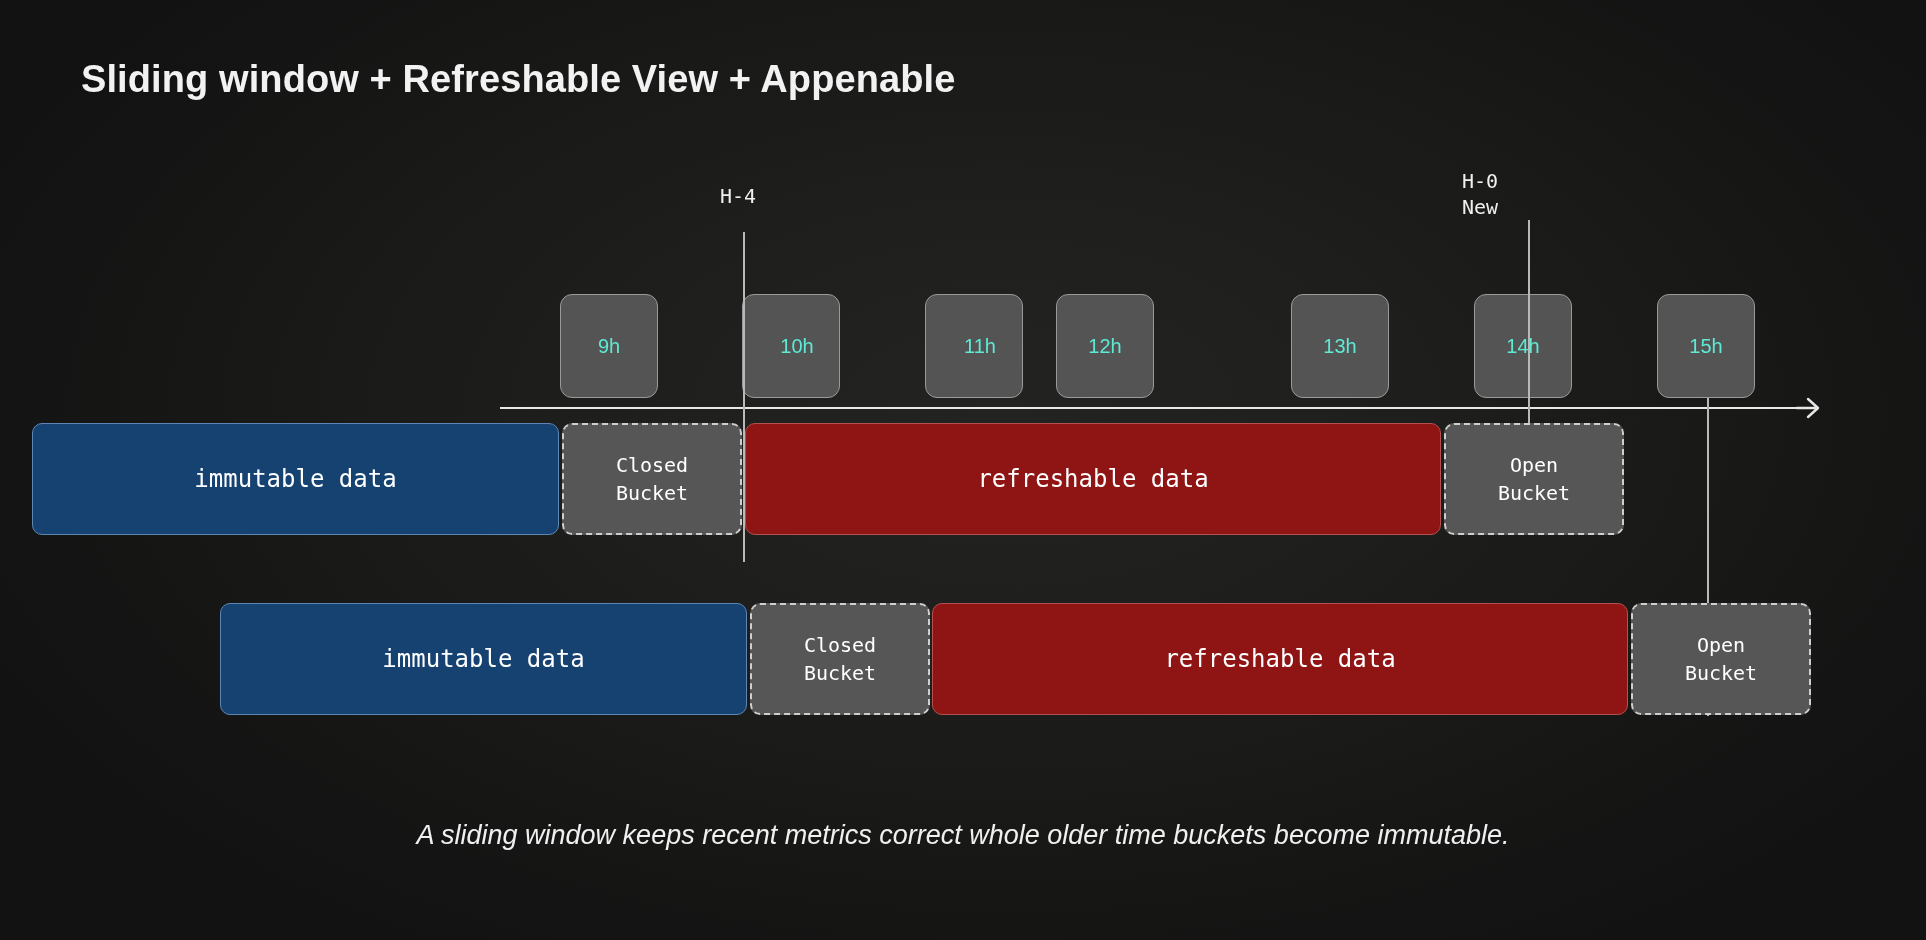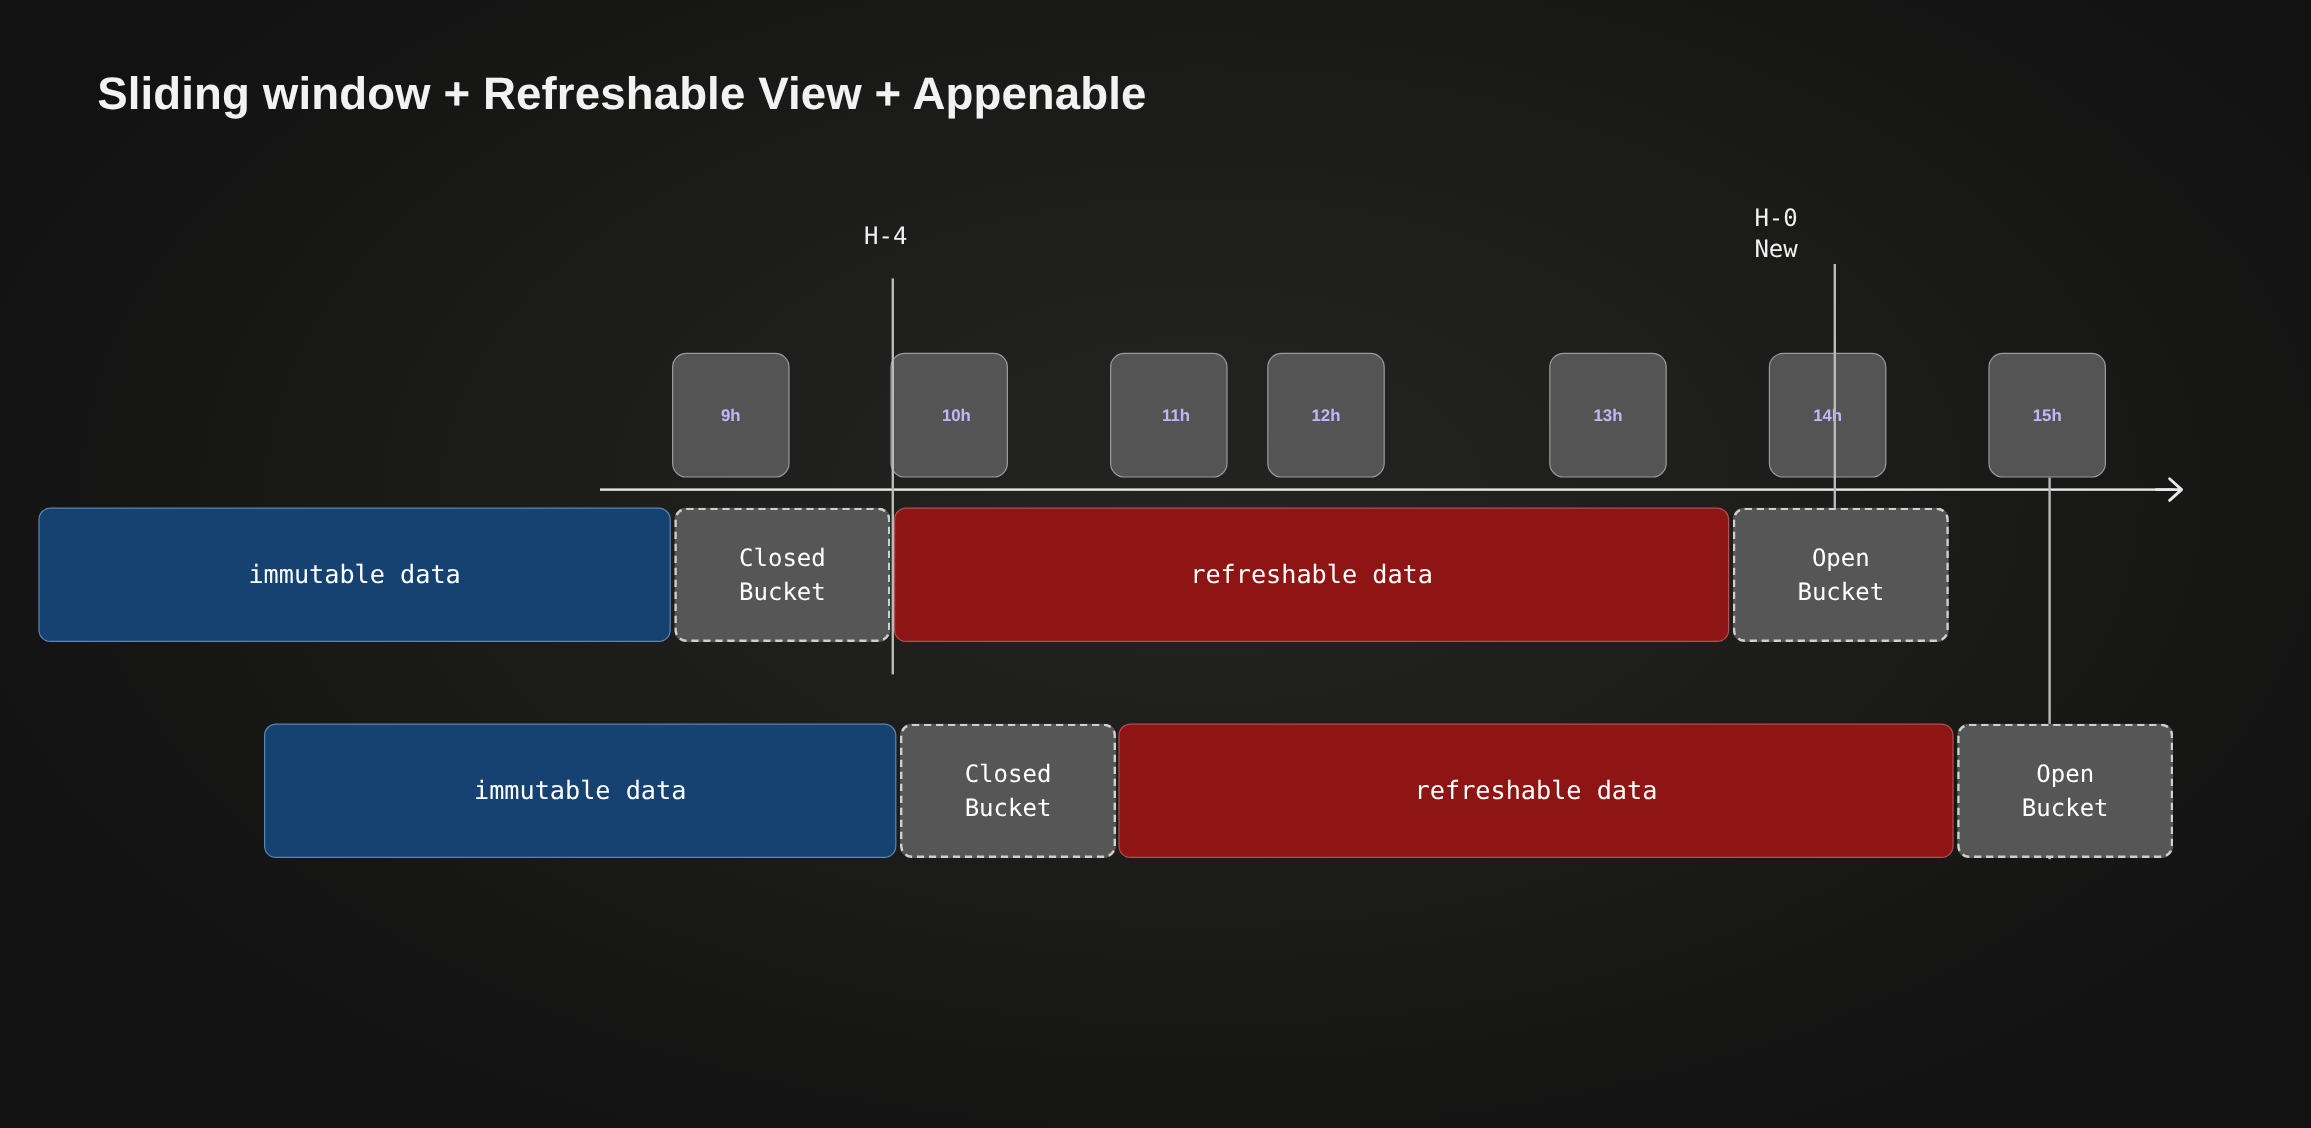--- a/index.html
+++ b/index.html
@@ -55,27 +55,26 @@
 
   
   .hour-box {
     position: absolute;
     top: 294px;
     width: 98px;
     height: 104px;
     border: 1px solid #9a9a9a;
     border-radius: 12px;
     background: #545454;
-    color: #c4b5fd;
+    color: #5eead4;
     font-family: "Liberation Sans", sans-serif;
-    font-size: 14px;
+    font-size: 20px;
     display: flex;
     align-items: center;
     justify-content: center;
-    font-weight: bold;
   }
 
   
   .marker-label {
     position: absolute;
     color: #f0f0f0;
     font-family: "DejaVu Sans Mono", monospace;
     font-size: 20px;
     line-height: 26px;
     text-align: center;
@@ -89,21 +88,21 @@
 
   
   .bar {
     position: absolute;
     display: flex;
     align-items: center;
     justify-content: center;
     text-align: center;
     color: #ffffff;
     font-family: "DejaVu Sans Mono", monospace;
-    font-size: 21px;
+    font-size: 24px;
     line-height: 28px;
     white-space: pre-line;
     border-radius: 10px;
   }
   .bar.solid-blue {
     background: #164272;
     border: 1px solid #5d86b3;
   }
   .bar.solid-red {
     background: #8f1414;
@@ -167,14 +166,15 @@
       <div class="bar bucket" style="left: 1444px; top: 423px; width: 180px; height: 112px;">Open
 Bucket</div>
       <div class="bar solid-blue" style="left: 220px; top: 603px; width: 527px; height: 112px;">immutable data</div>
       <div class="bar bucket" style="left: 750px; top: 603px; width: 180px; height: 112px;">Closed
 Bucket</div>
       <div class="bar solid-red" style="left: 932px; top: 603px; width: 696px; height: 112px;">refreshable data</div>
       <div class="bar bucket" style="left: 1631px; top: 603px; width: 180px; height: 112px;">Open
 Bucket</div>
     </div>
 
+  <div id="caption">A sliding window keeps recent metrics correct whole older time buckets become immutable.</div>
 
 </div>
 
 </body></html>

